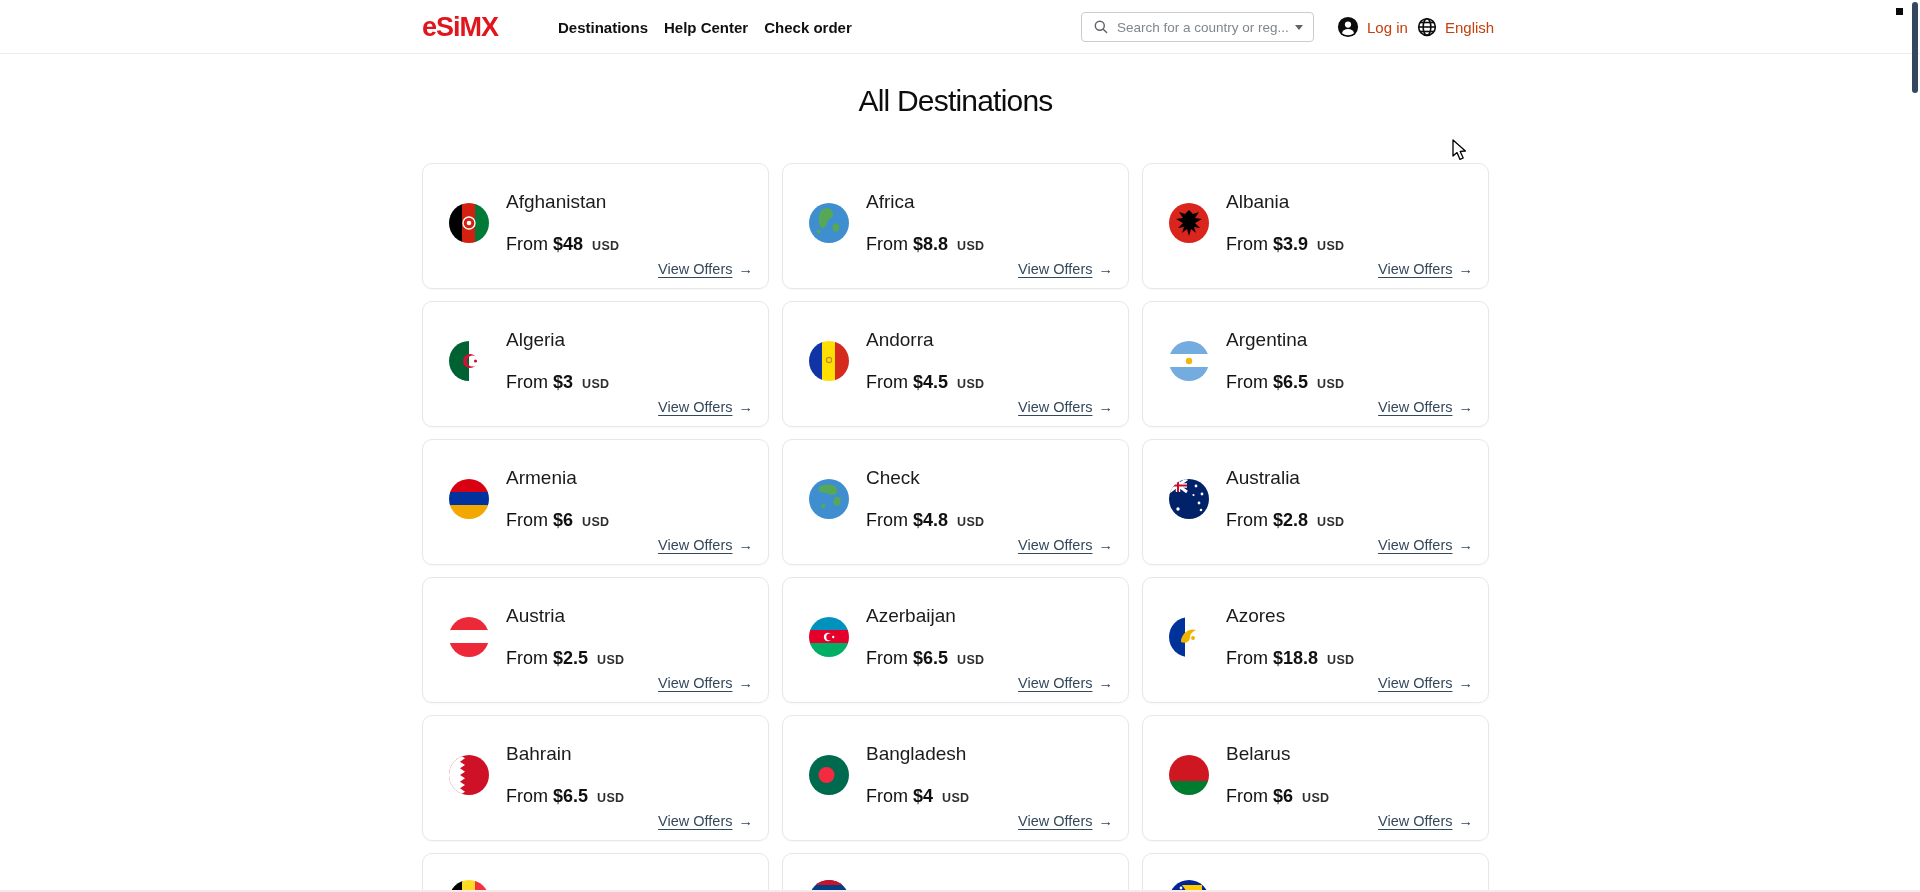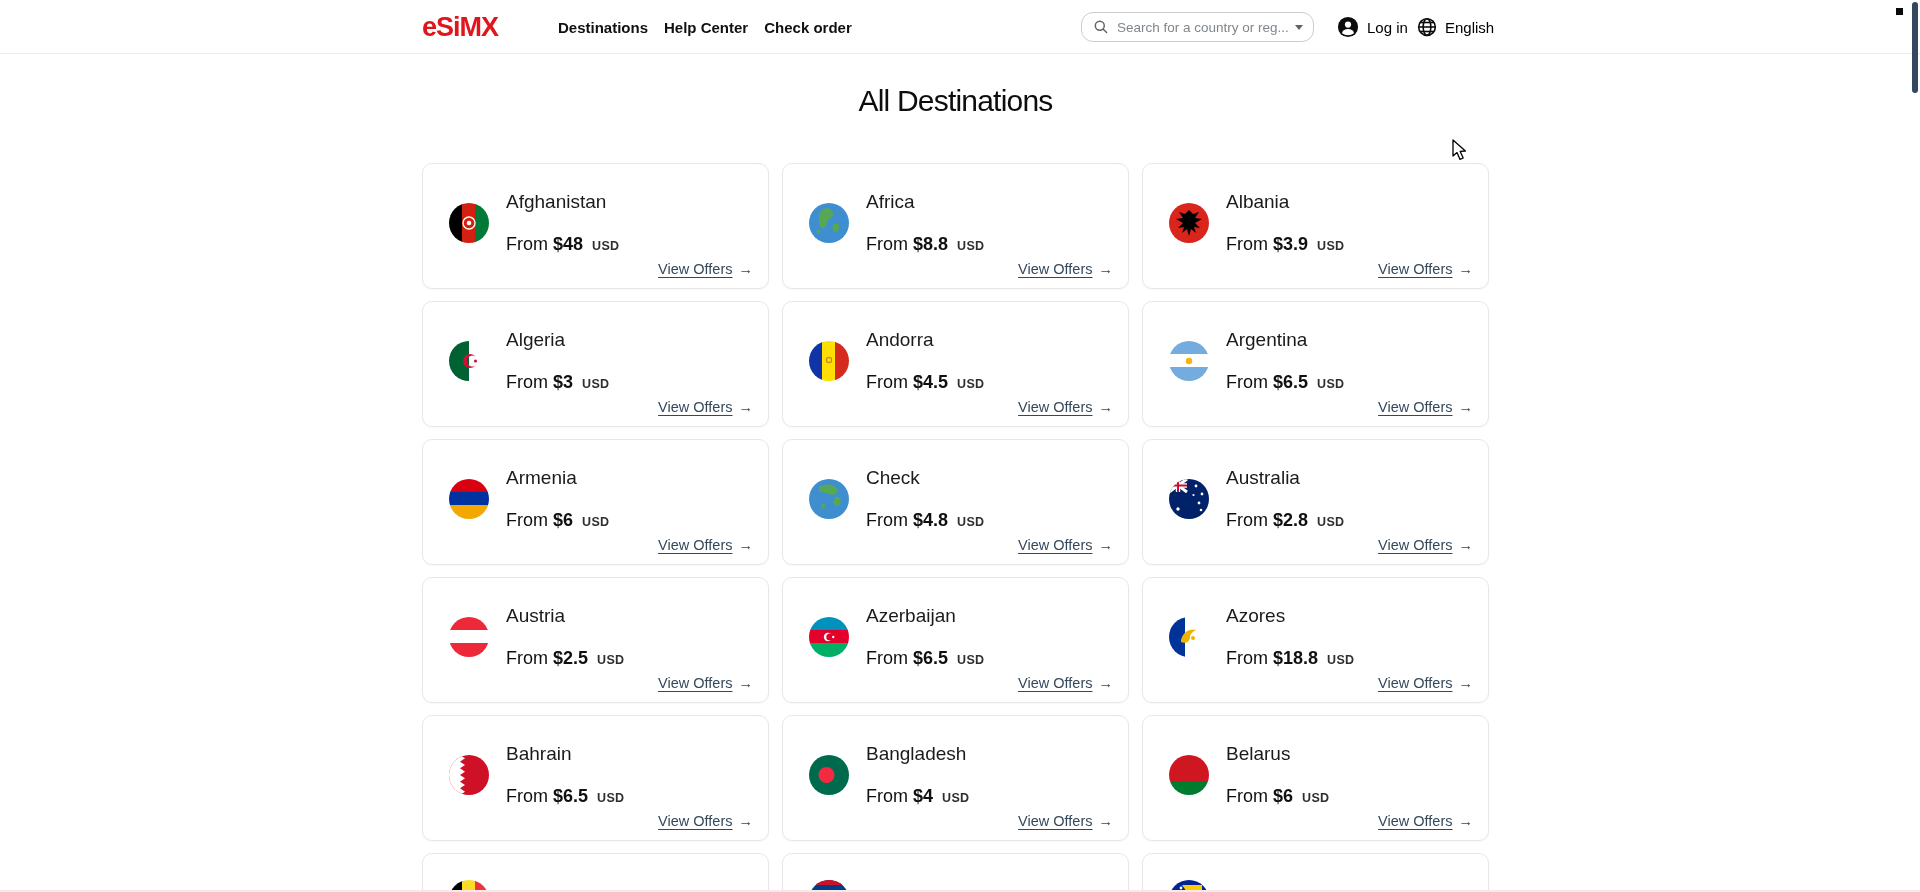--- a/index.html
+++ b/index.html
@@ -11,31 +11,31 @@
 
   
   .header { position:absolute; top:0; left:0; width:1920px; height:54px; background:#fff;
             border-bottom:1px solid #ececec; z-index:5; }
   .logo { position:absolute; left:422px; top:50%; transform:translateY(-50%);
           font-size:27px; font-weight:bold; letter-spacing:-1px; color:#e0161c; cursor:pointer; }
   .nav { position:absolute; left:558px; top:0; height:54px; display:flex; align-items:center; gap:16px; }
   .nav-item { font-size:15px; font-weight:bold; color:#101010; cursor:pointer; white-space:nowrap; }
 
   .search-box { position:absolute; left:1081px; top:12px; width:233px; height:30px;
-                border:1px solid #c9cdd2; border-radius:12px; background:#fff;
+                border:1px solid #c9cdd2; border-radius:4px; background:#fff;
                 display:flex; align-items:center; padding:0 10px 0 11px; }
   .search-box input { border:none; outline:none; flex:1; font-size:13.5px; min-width:0;
                       font-family:"Liberation Sans", sans-serif; color:#333; background:transparent; }
   .search-box input::placeholder { color:#80868b; }
   .search-glyph { width:16px; height:16px; margin-right:8px; flex:0 0 auto; }
   .caret { width:0; height:0; border-left:4.5px solid transparent; border-right:4.5px solid transparent;
            border-top:5px solid #5f6368; margin-left:6px; flex:0 0 auto; }
 
   .hbtn { position:absolute; top:0; height:54px; display:flex; align-items:center; gap:8px; cursor:pointer; }
-  .hbtn .lbl { font-size:15px; font-weight:500; color:#000000; }
+  .hbtn .lbl { font-size:15px; font-weight:500; color:#c2410c; }
   .login-btn { left:1337px; }
   .lang-btn { left:1417px; }
 
   
   .page-heading { position:absolute; top:84px; left:422px; width:1067px; text-align:center;
                   font-size:30px; font-weight:normal; letter-spacing:-0.8px; color:#0d0d0d; }
 
   .grid { position:absolute; top:163px; left:422px; width:1067px;
           display:grid; grid-template-columns:repeat(3,347px); grid-auto-rows:126px; gap:12px 13px; }
 

